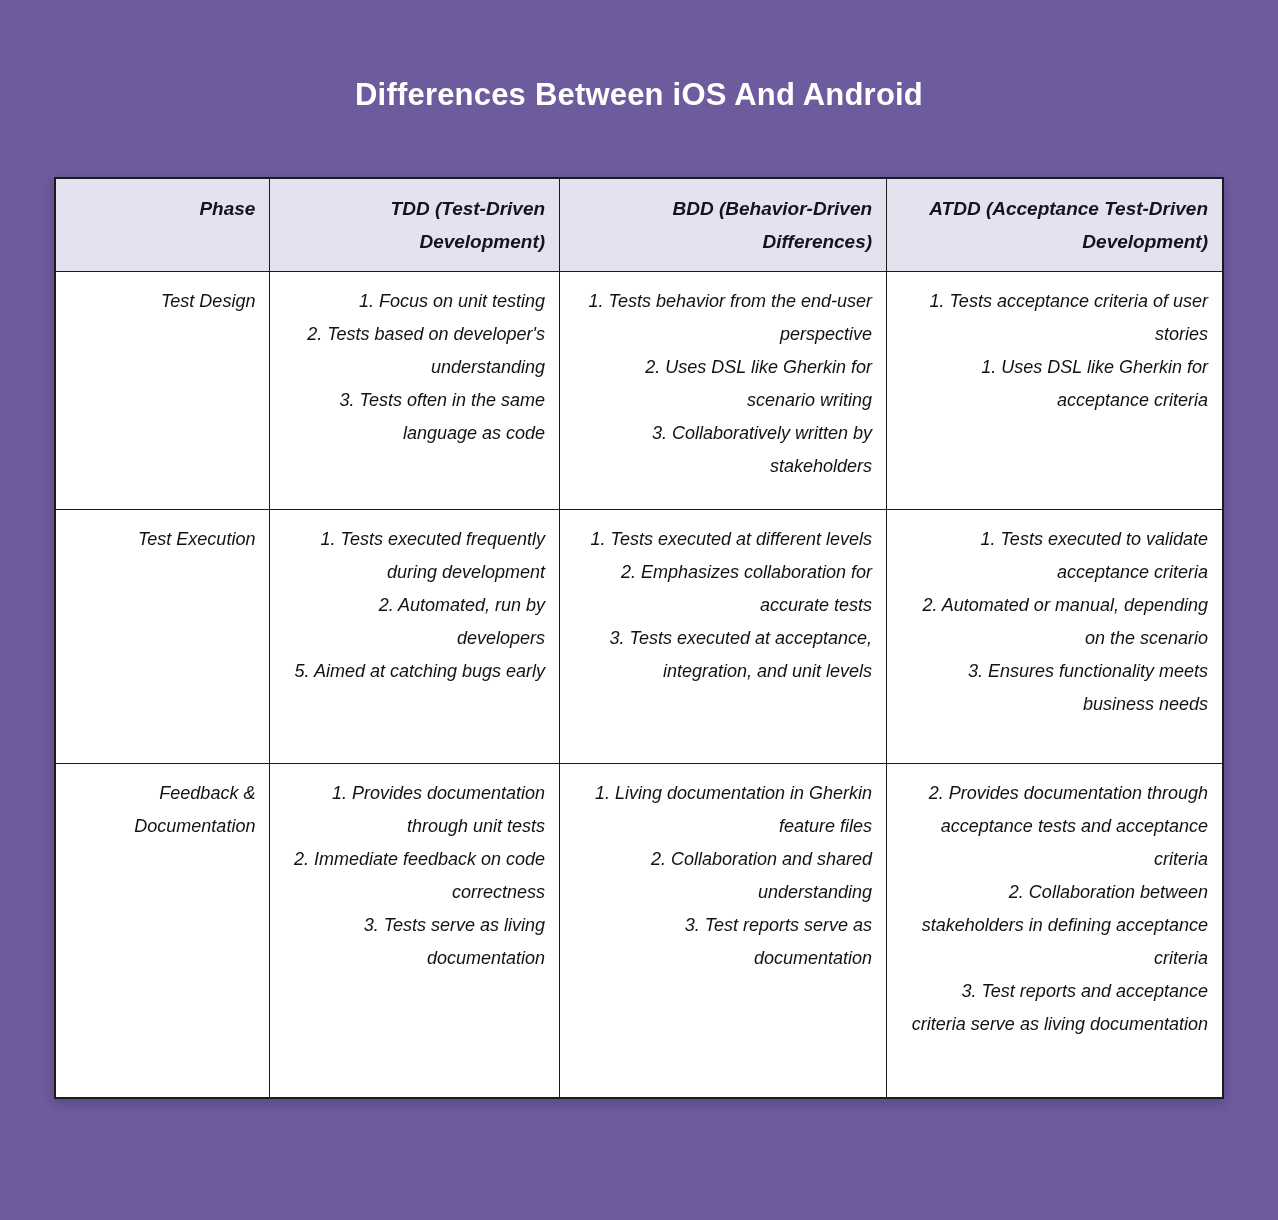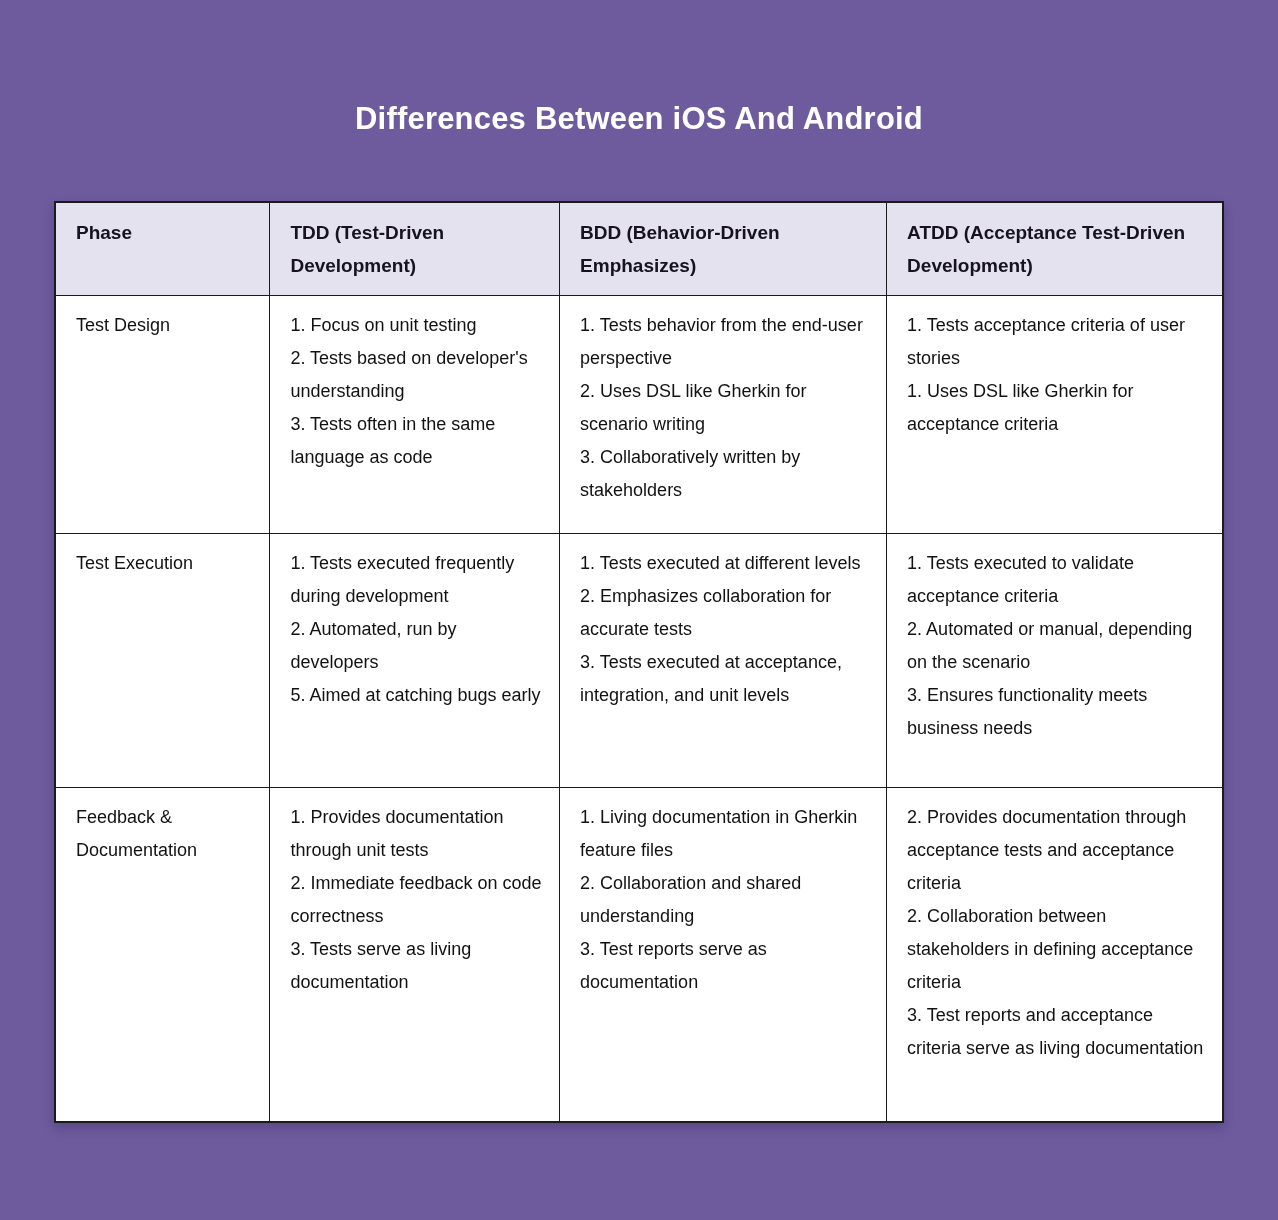--- a/index.html
+++ b/index.html
@@ -7,21 +7,21 @@
     padding: 0;
   }
   body {
     width: 1278px;
     height: 1220px;
     background: #6d5b9e;
     font-family: "Liberation Sans", sans-serif;
     overflow: hidden;
   }
   .page-title {
-    padding-top: 100px;
+    padding-top: 76px;
     text-align: center;
     color: #ffffff;
     font-size: 31px;
     font-weight: 700;
     line-height: 37px;
     letter-spacing: 0.2px;
   }
   .table-wrap {
     width: 1170px;
     margin: 64px auto 0 auto;
@@ -31,23 +31,24 @@
     border-collapse: collapse;
     table-layout: fixed;
     background: #ffffff;
     border: 2px solid #1b1b1b;
     box-shadow: 0 5px 10px rgba(30, 20, 60, 0.25);
   }
   table.compare th,
   table.compare td {
     border: 1px solid #1b1b1b;
     vertical-align: top;
-    text-align: left;
+    text-align: right;
     padding: 13px 14px 13px 20px;
     box-sizing: border-box;
+    font-style: italic;
   }
   table.compare thead th {
     background: #e5e2ef;
     color: #16121f;
     font-size: 19px;
     font-weight: 700;
     line-height: 33px;
     height: 92px;
   }
   table.compare td {
@@ -75,21 +76,21 @@
     <colgroup>
       <col style="width:18.4%">
       <col style="width:24.8%">
       <col style="width:28.0%">
       <col style="width:28.8%">
     </colgroup>
     <thead>
       <tr>
         <th>Phase</th>
         <th>TDD (Test-Driven Development)</th>
-        <th>BDD (Behavior-Driven Emphasizes)</th>
+        <th>BDD (Behavior-Driven Differences)</th>
         <th>ATDD (Acceptance Test-Driven Development)</th>
       </tr>
     </thead>
     <tbody>
       <tr class="row-test-design">
         <td class="phase-cell">Test Design</td>
         <td>
           <span class="cell-item">1. Focus on unit testing</span>
           <span class="cell-item">2. Tests based on developer's understanding</span>
           <span class="cell-item">3. Tests often in the same language as code</span>

